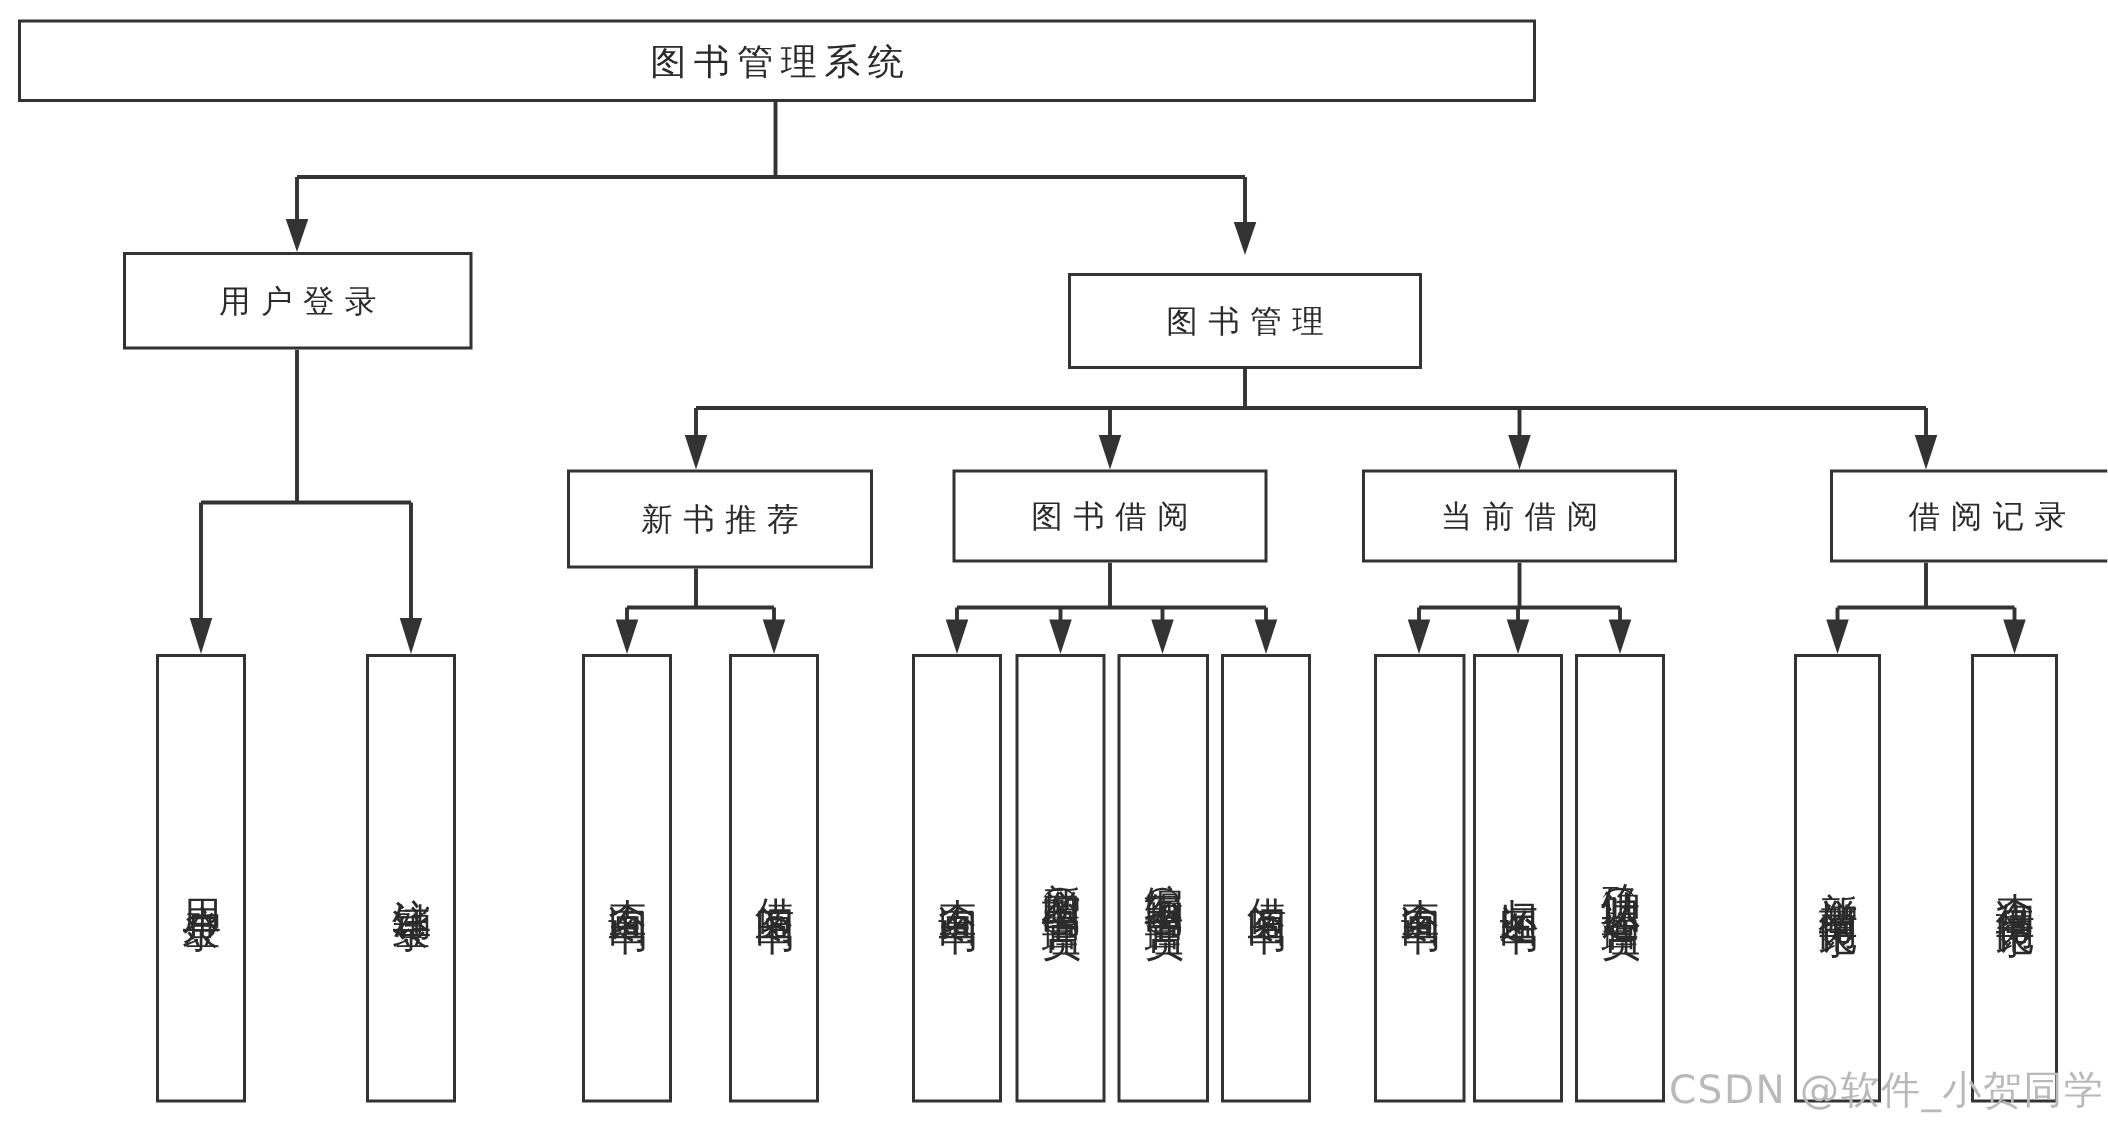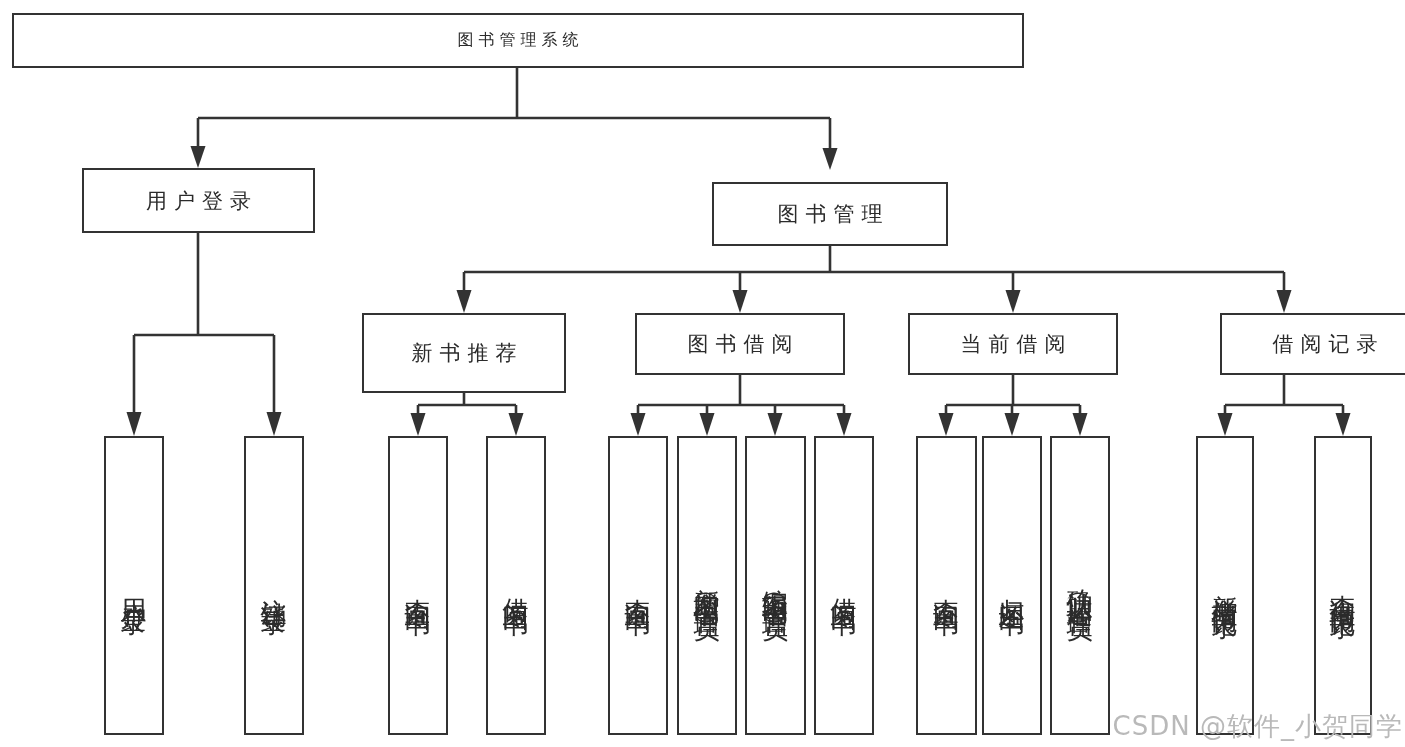--- a/index.html
+++ b/index.html
@@ -29,21 +29,21 @@
     justify-content: center;
     color: #2b2b2b;
     z-index: 2;
   }
   .hlabel {
     font-size: 21px;
     letter-spacing: 7px;
     padding-left: 7px; 
     white-space: nowrap;
   }
-  .root .hlabel { font-size: 16px; letter-spacing: 5px; padding-left: 5px; }
+  .root .hlabel { font-size: 24px; letter-spacing: 5px; padding-left: 5px; }
   .vlabel {
     writing-mode: vertical-lr;
     text-orientation: mixed;
     font-size: 26px;
     letter-spacing: 4px;
     line-height: 1;
     white-space: nowrap;
   }
   .watermark {
     position: absolute;
@@ -134,21 +134,21 @@
     <span class="hlabel">图书管理系统</span>
   </div>
 
   <div class="box" style="left:82px; top:168px; width:233px; height:65px;">
     <span class="hlabel">用户登录</span>
   </div>
   <div class="box" style="left:712px; top:182px; width:236px; height:64px;">
     <span class="hlabel">图书管理</span>
   </div>
 
-  <div class="box" style="left:362px; top:313px; width:204px; height:80px;">
+  <div class="box" style="left:378px; top:313px; width:204px; height:66px;">
     <span class="hlabel">新书推荐</span>
   </div>
   <div class="box" style="left:908px; top:313px; width:210px; height:62px;">
     <span class="hlabel">当前借阅</span>
   </div>
   <div class="box" style="left:635px; top:313px; width:210px; height:62px;">
     <span class="hlabel">图书借阅</span>
   </div>
   <div class="box" style="left:1220px; top:313px; width:210px; height:62px;">
     <span class="hlabel">借阅记录</span>

